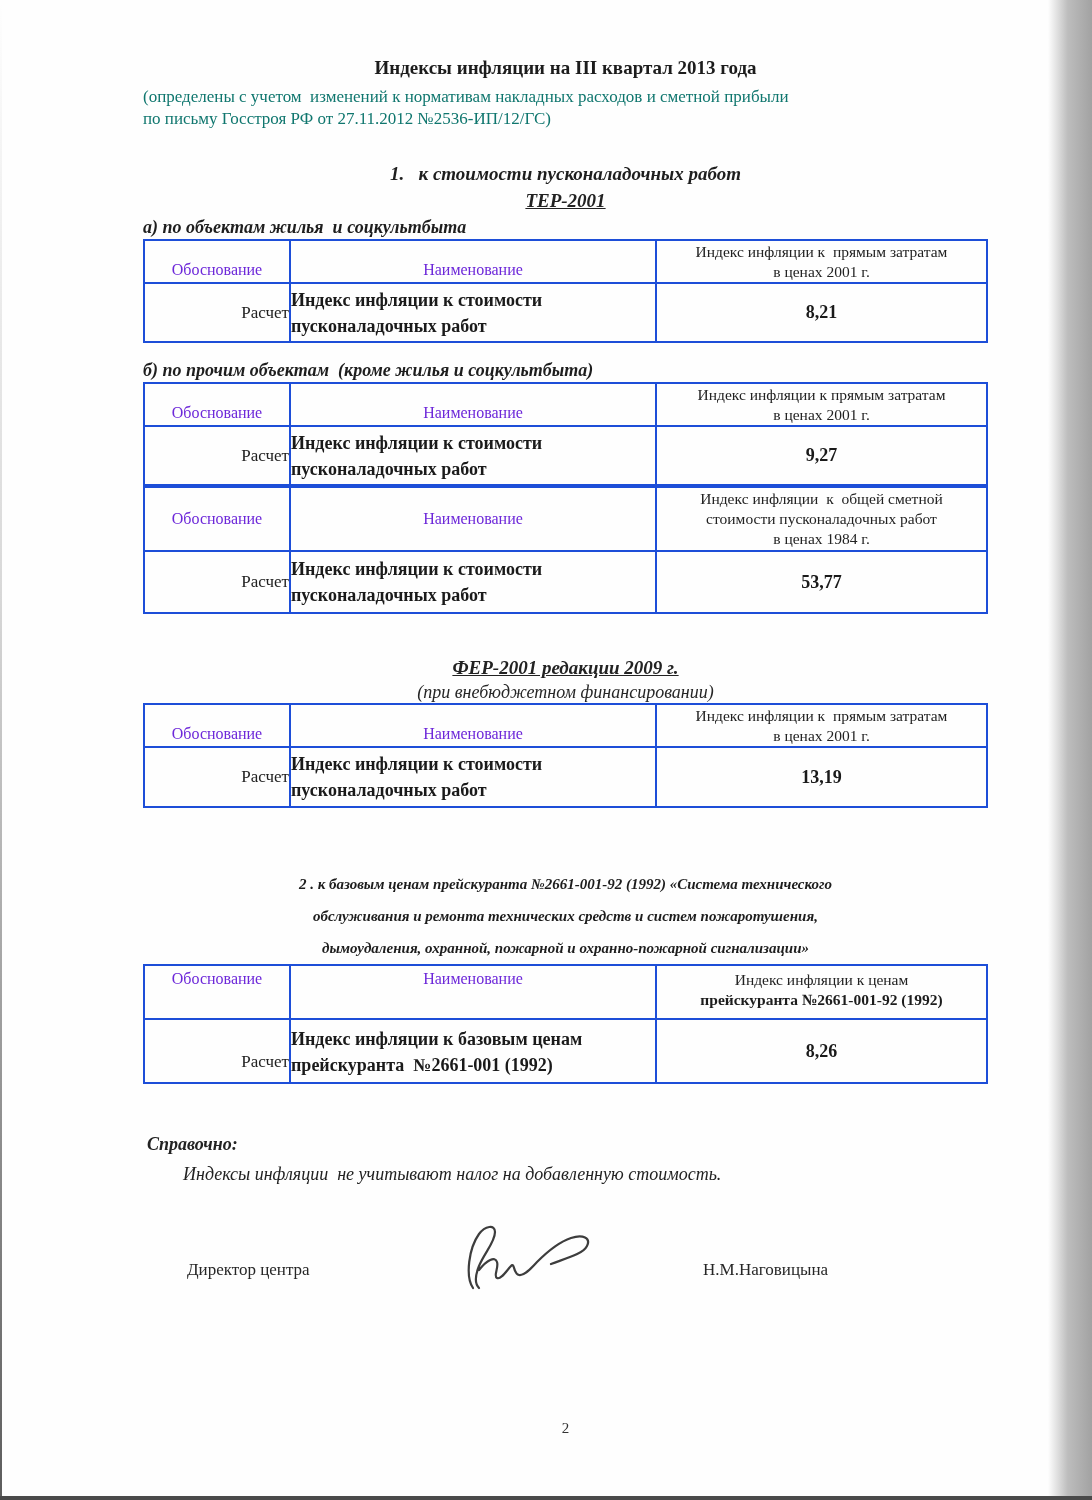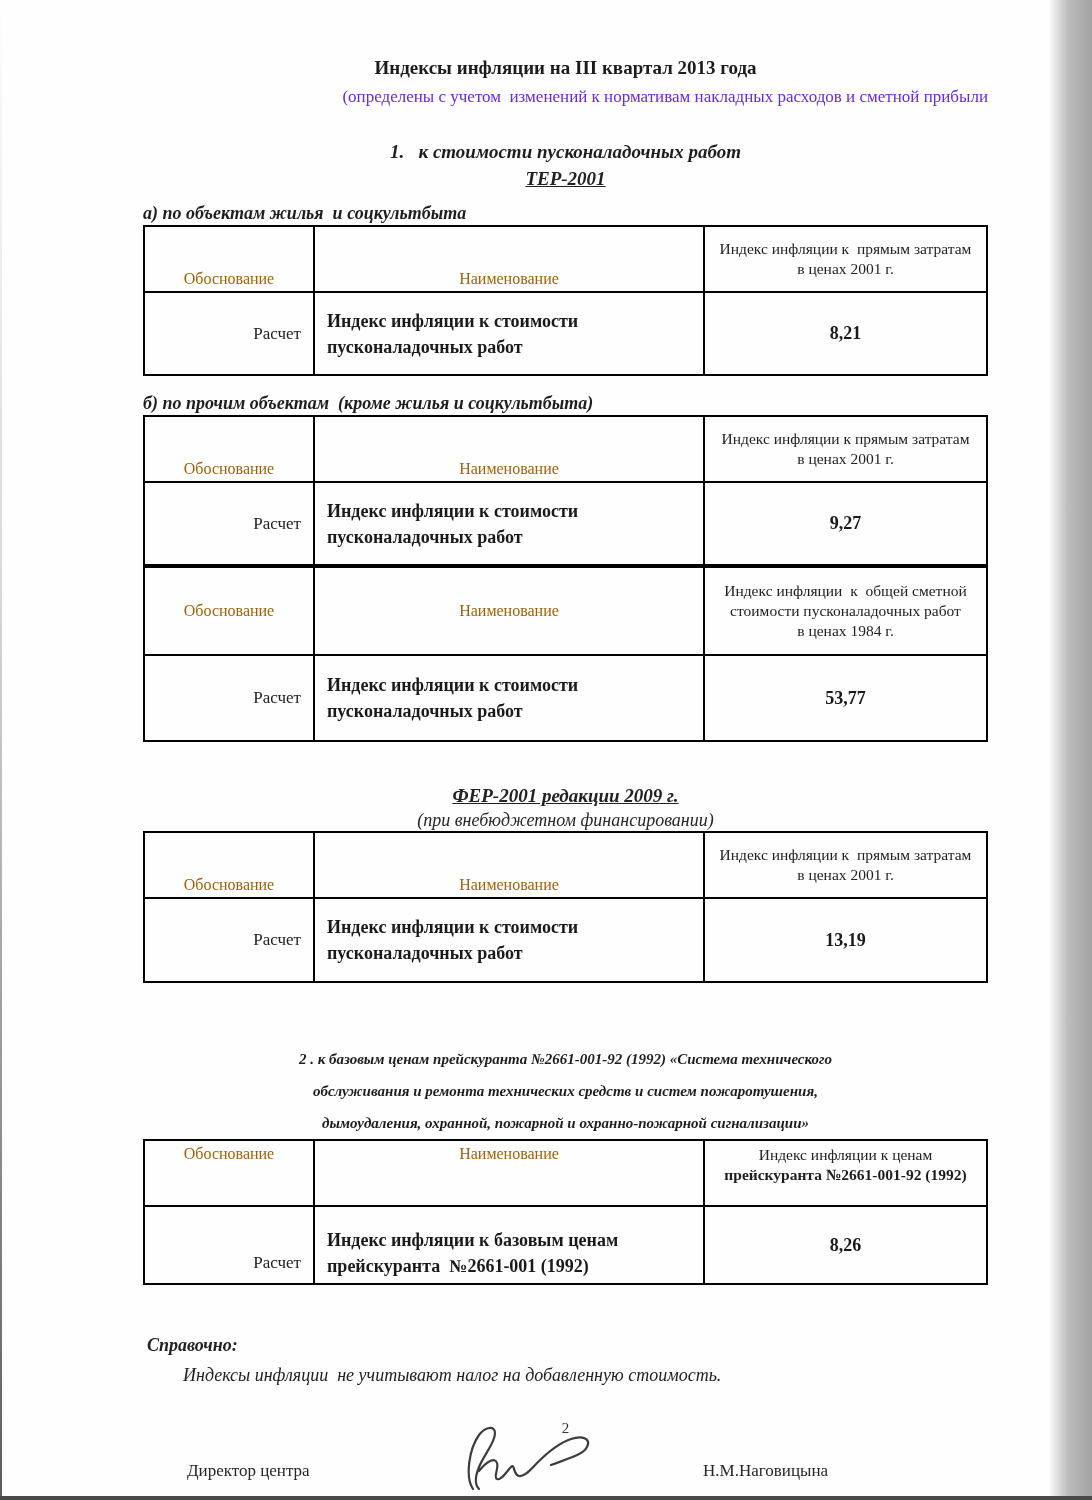--- a/index.html
+++ b/index.html
@@ -15,42 +15,42 @@
   .scan-right{position:absolute;right:0;top:0;width:44px;height:100%;
     background:linear-gradient(90deg,rgba(255,255,255,0) 0%,#bdbdbd 45%,#a2a2a2 100%);}
   .scan-bottom{position:absolute;left:0;bottom:0;width:100%;height:4px;background:#4a4a4a;}
   .scan-left{position:absolute;left:0;top:0;width:2px;height:100%;
     background:linear-gradient(180deg,rgba(100,100,100,0) 0%,rgba(100,100,100,.25) 40%,#5c5c5c 100%);}
 
   .content{position:absolute;left:143px;top:0;width:845px;}
   [data-bind]{white-space:pre-wrap;}
 
   .doc-title{margin-top:56px;text-align:center;font-size:19px;line-height:24px;font-weight:bold;color:#1c1c1c;}
-  .doc-sub{text-align:right;font-size:17px;line-height:22px;color:#6d28d9;}
+  .doc-sub{text-align:left;font-size:17px;line-height:22px;color:#0f766e;}
   .doc-sub.first{margin-top:6px;}
 
   .sec-heading{margin-top:32px;text-align:center;font-size:19px;line-height:23px;
     font-weight:bold;font-style:italic;color:#1e1e1e;}
   .sec-subheading{margin-top:4px;text-align:center;font-size:19px;line-height:23px;
     font-weight:bold;font-style:italic;}
   .underlined{text-decoration:underline;}
 
-  .tbl-caption{margin-top:12px;font-size:18px;line-height:23px;font-weight:bold;font-style:italic;color:#1e1e1e;}
+  .tbl-caption{margin-top:4px;font-size:18px;line-height:23px;font-weight:bold;font-style:italic;color:#1e1e1e;}
   .tbl-caption.b{margin-top:16px;}
 
   .h1984{margin-top:32px;text-align:center;font-size:19px;line-height:23px;font-weight:bold;font-style:italic;}
   .hfer{margin-top:42px;text-align:center;font-size:19px;line-height:23px;font-weight:bold;font-style:italic;}
   .fersub{margin-top:2px;text-align:center;font-size:18px;line-height:22px;font-style:italic;color:#262626;}
 
   table.doc{border-collapse:collapse;width:845px;table-layout:fixed;}
-  table.doc td{border:2px solid #000000;padding:12px;vertical-align:middle;}
+  table.doc td{border:2px solid #1d4ed8;padding:0;vertical-align:middle;}
   table.doc .c1{width:144px;}
   table.doc .c2{width:364px;}
   
-  td.hc{font-size:16px;color:#a16207;text-align:center;}
+  td.hc{font-size:16px;color:#6d28d9;text-align:center;}
   td.hc.bottom{vertical-align:bottom;padding-bottom:3px;}
   td.idx{font-size:15.5px;line-height:20px;text-align:center;vertical-align:middle;padding:2px 4px;}
   
   td.basis{font-size:17px;text-align:right;vertical-align:top;padding-top:3px;}
   td.name{font-size:18px;font-weight:bold;color:#1a1a1a;text-align:left;vertical-align:top;
     padding:4px 6px 0 10px;line-height:26px;}
   td.val{font-size:18px;font-weight:bold;color:#1a1a1a;text-align:center;vertical-align:bottom;padding-bottom:8px;border-radius:13px;}
 
   
   .t-std tr.hrow td{height:38px;}
@@ -85,20 +85,21 @@
 
 <div class="page">
   <div class="scan-left"></div>
   <div class="scan-right"></div>
   <div class="scan-bottom"></div>
 
   <div class="content">
 
     <div class="doc-title" data-bind="document.title">Индексы инфляции на III квартал 2013 года</div>
     <div class="doc-sub first" data-bind="document.subtitle_lines.0">(определены с учетом  изменений к нормативам накладных расходов и сметной прибыли</div>
+    <div class="doc-sub" data-bind="document.subtitle_lines.1">по письму Госстроя РФ от 27.11.2012 №2536-ИП/12/ГС)</div>
 
     <div class="sec-heading" data-bind="section1.heading">1.   к стоимости пусконаладочных работ</div>
     <div class="sec-subheading underlined" data-bind="section1.subheading">ТЕР-2001</div>
 
     <div class="tbl-caption" data-bind="tables.0.caption">а) по объектам жилья  и соцкультбыта</div>
     <table class="doc t-std">
       <tbody>
           <tr class="hrow">
         <td class="c1 hc bottom" data-bind="tables.0.basis_header">Обоснование</td>
         <td class="c2 hc bottom" data-bind="tables.0.name_header">Наименование</td>

